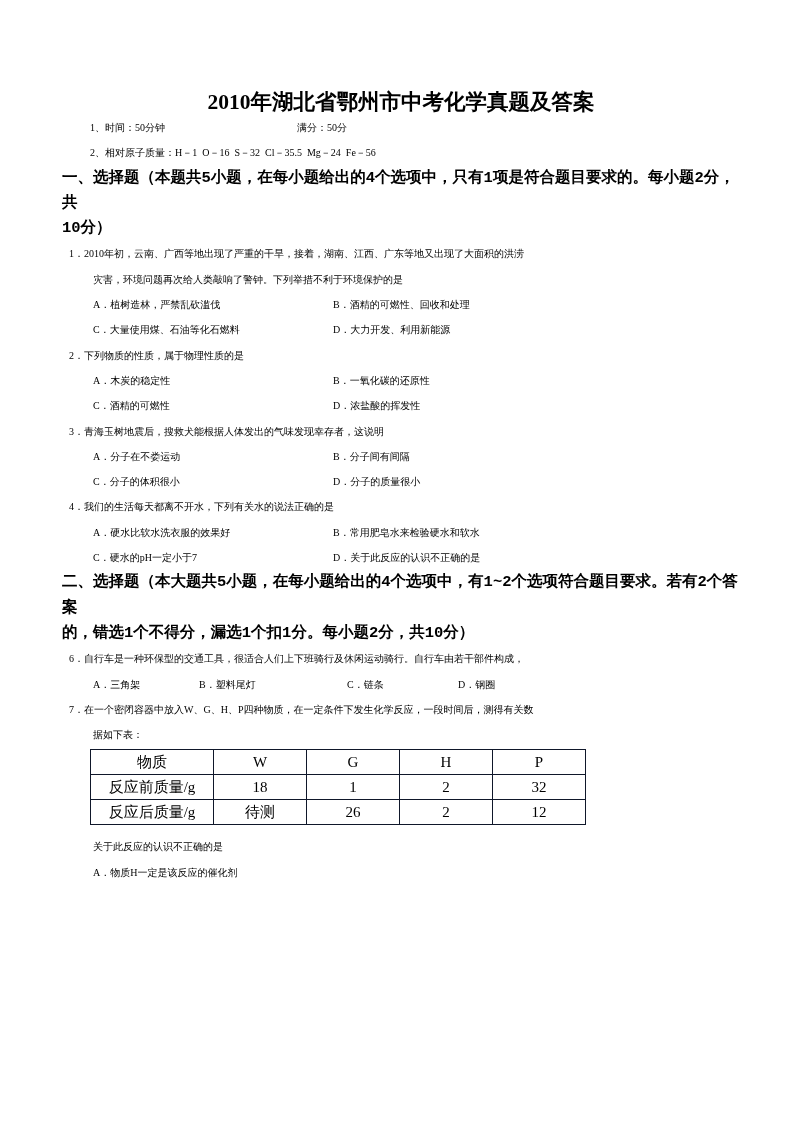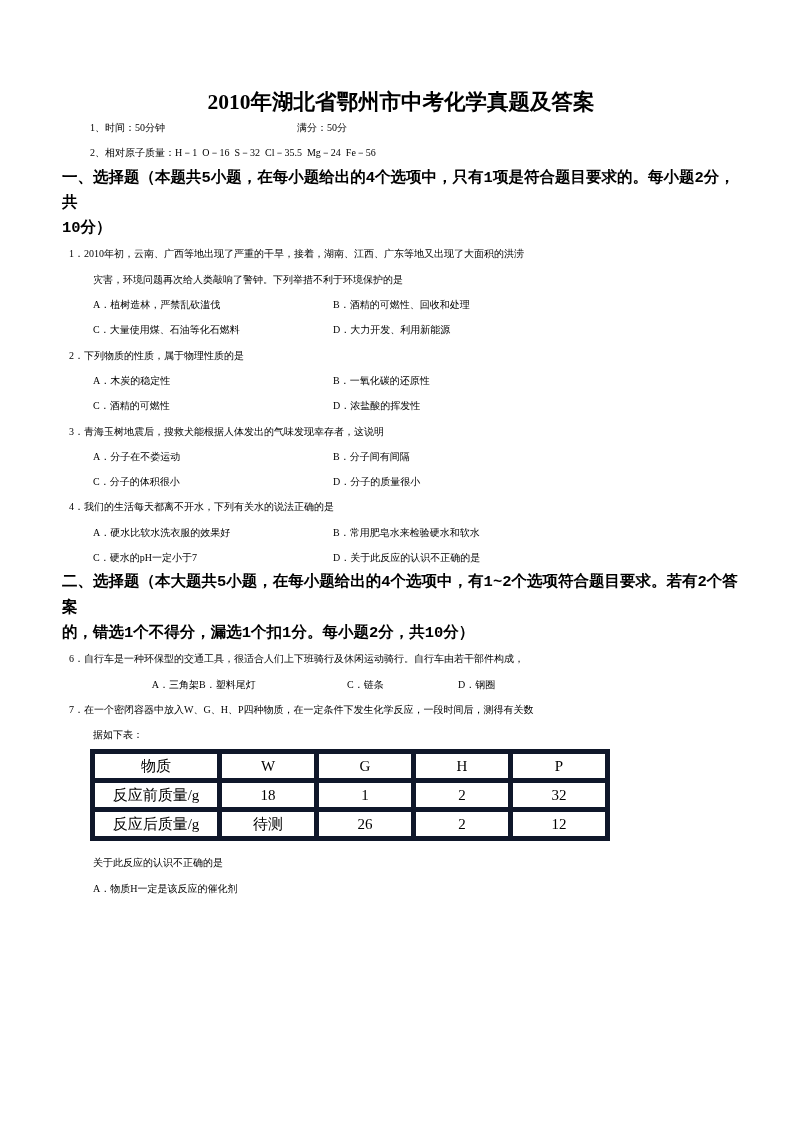--- a/index.html
+++ b/index.html
@@ -19,29 +19,29 @@
   .line { font-size:10px; line-height:25.3px; white-space:pre-wrap; }
   .meta { padding-left:28px; }
   .timecol { display:inline-block; width:207px; }
   .hdr {
     font-weight:bold; font-size:15.5px;
     font-family:Liberation Mono, monospace;
   }
   .q { padding-left:7px; }
   .c { padding-left:31px; }
   .oA { display:inline-block; width:240px; }
-  .w1 { display:inline-block; width:106px;text-align:right; }
+  .w1 { display:inline-block; width:106px; }
   .w2 { display:inline-block; width:148px; }
   .w3 { display:inline-block; width:111px; }
   table.dt {
     border-collapse:collapse; margin:2px 0 9px 28px;
     font-size:15px; table-layout:fixed;
   }
   table.dt td {
-    border:5px solid #0f172a; text-align:center;
+    border:1px solid #0f172a; text-align:center;
     height:24px; padding:0 2px; white-space:pre;
   }
   td.c0 { width:118px; }
   td.cn { width:88px; }
 </style>
 </head>
 <body>
 
 <div class="page">
   <div class="t">2010年湖北省鄂州市中考化学真题及答案</div>

